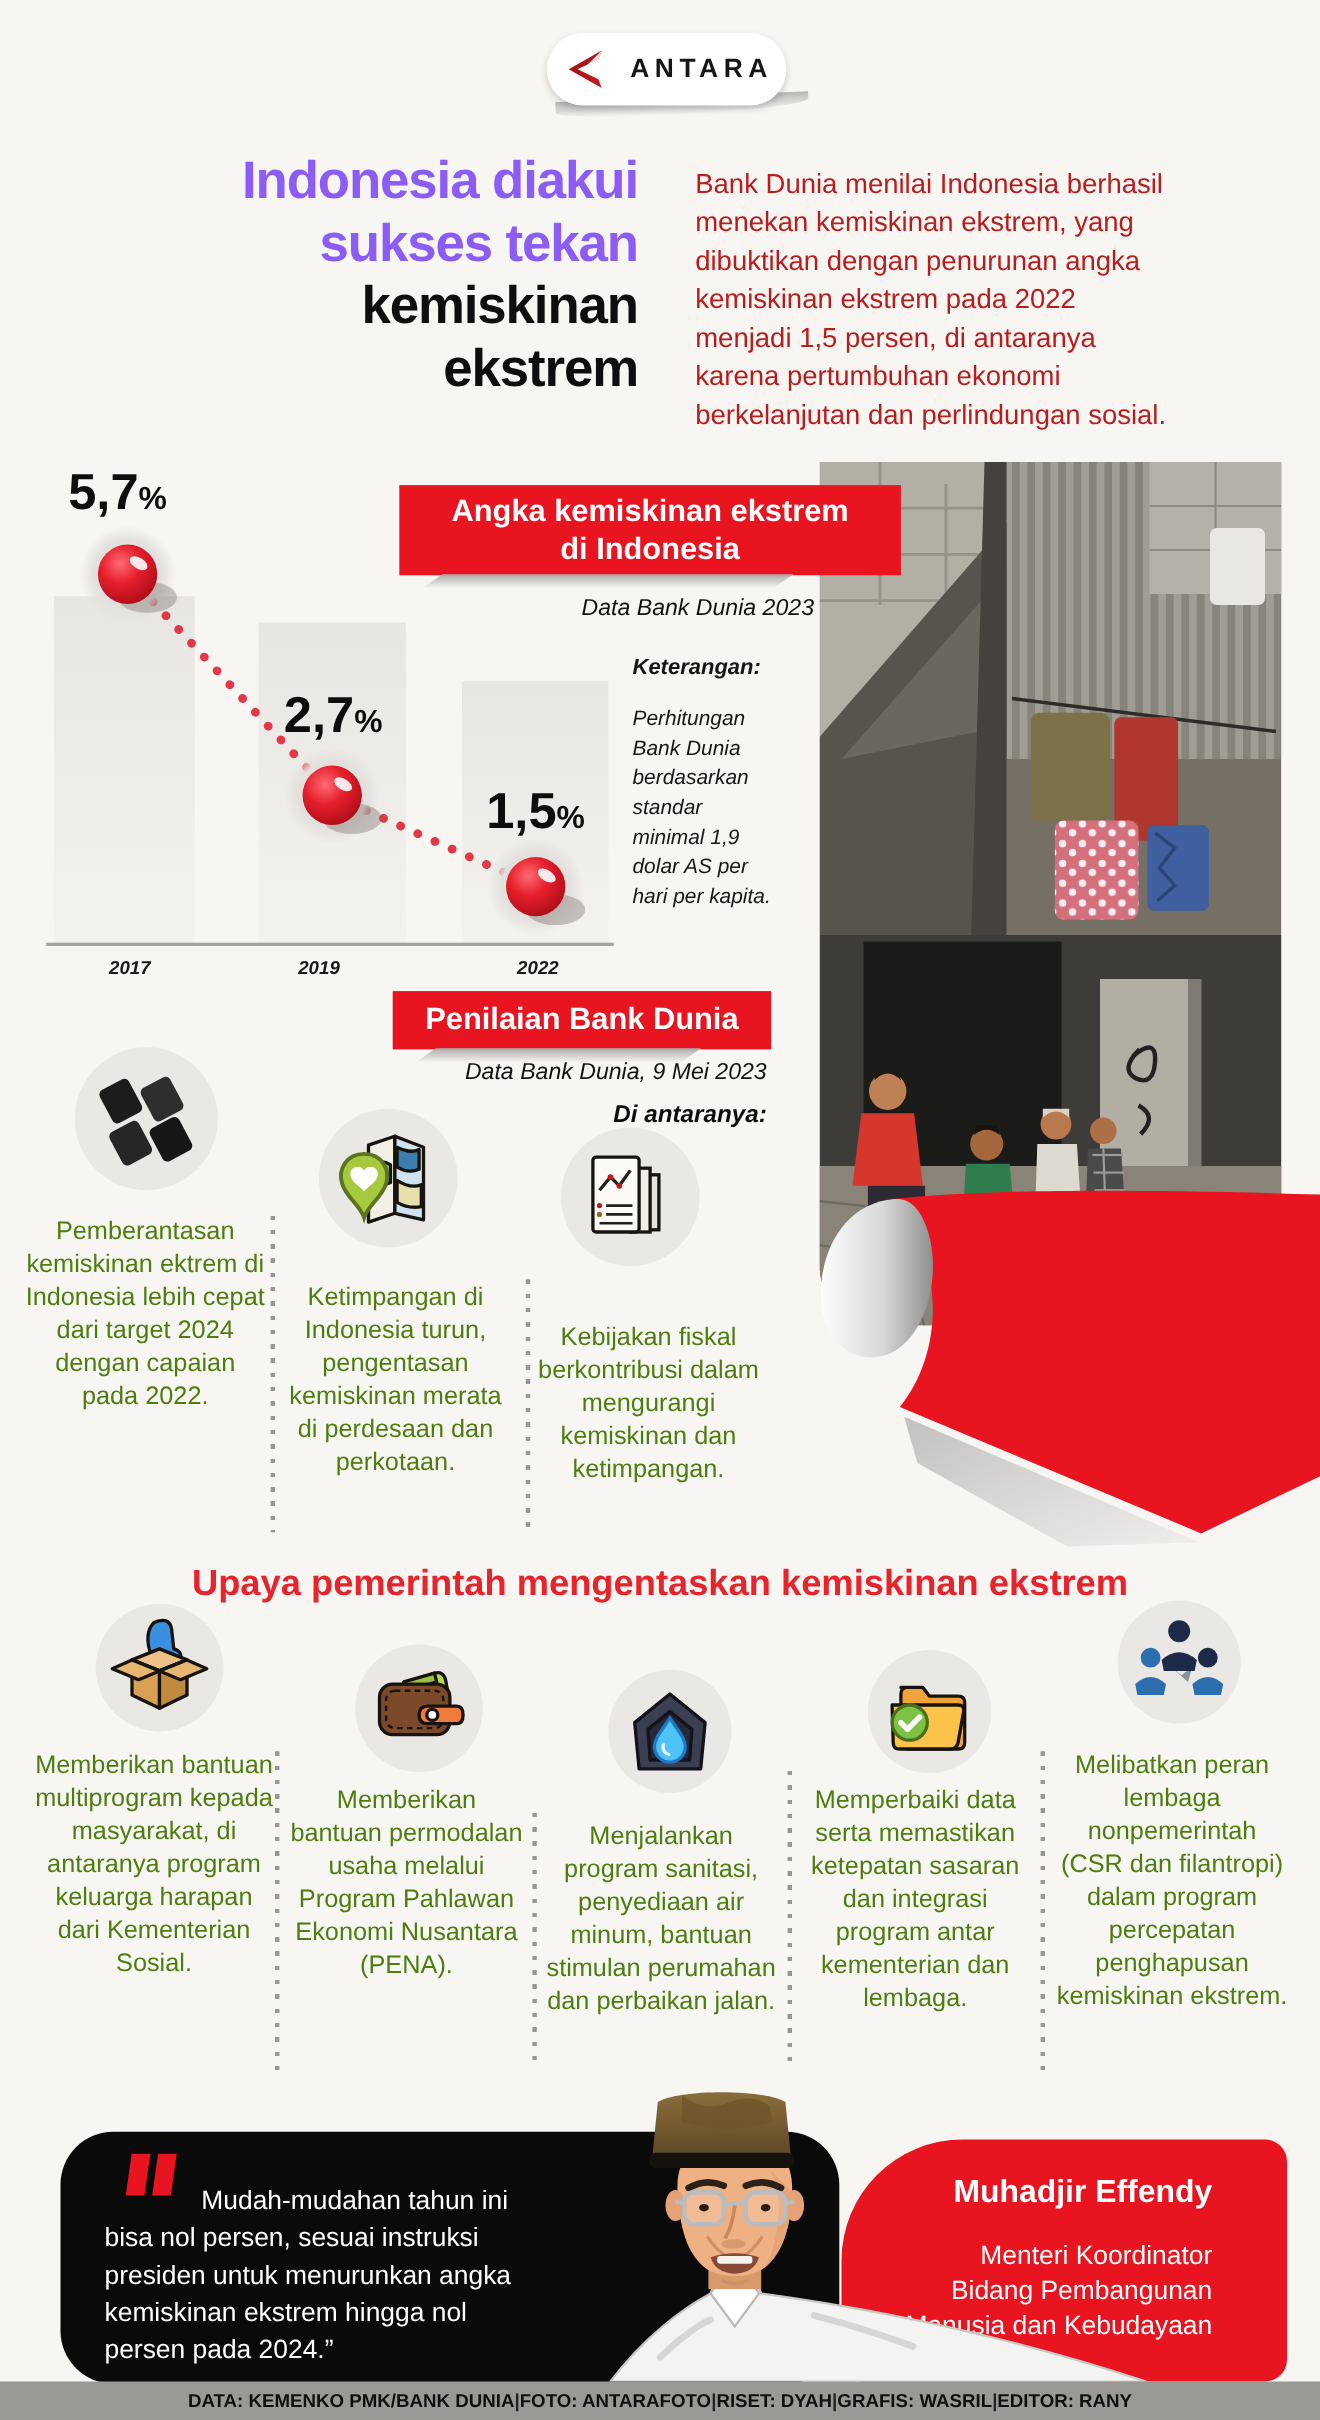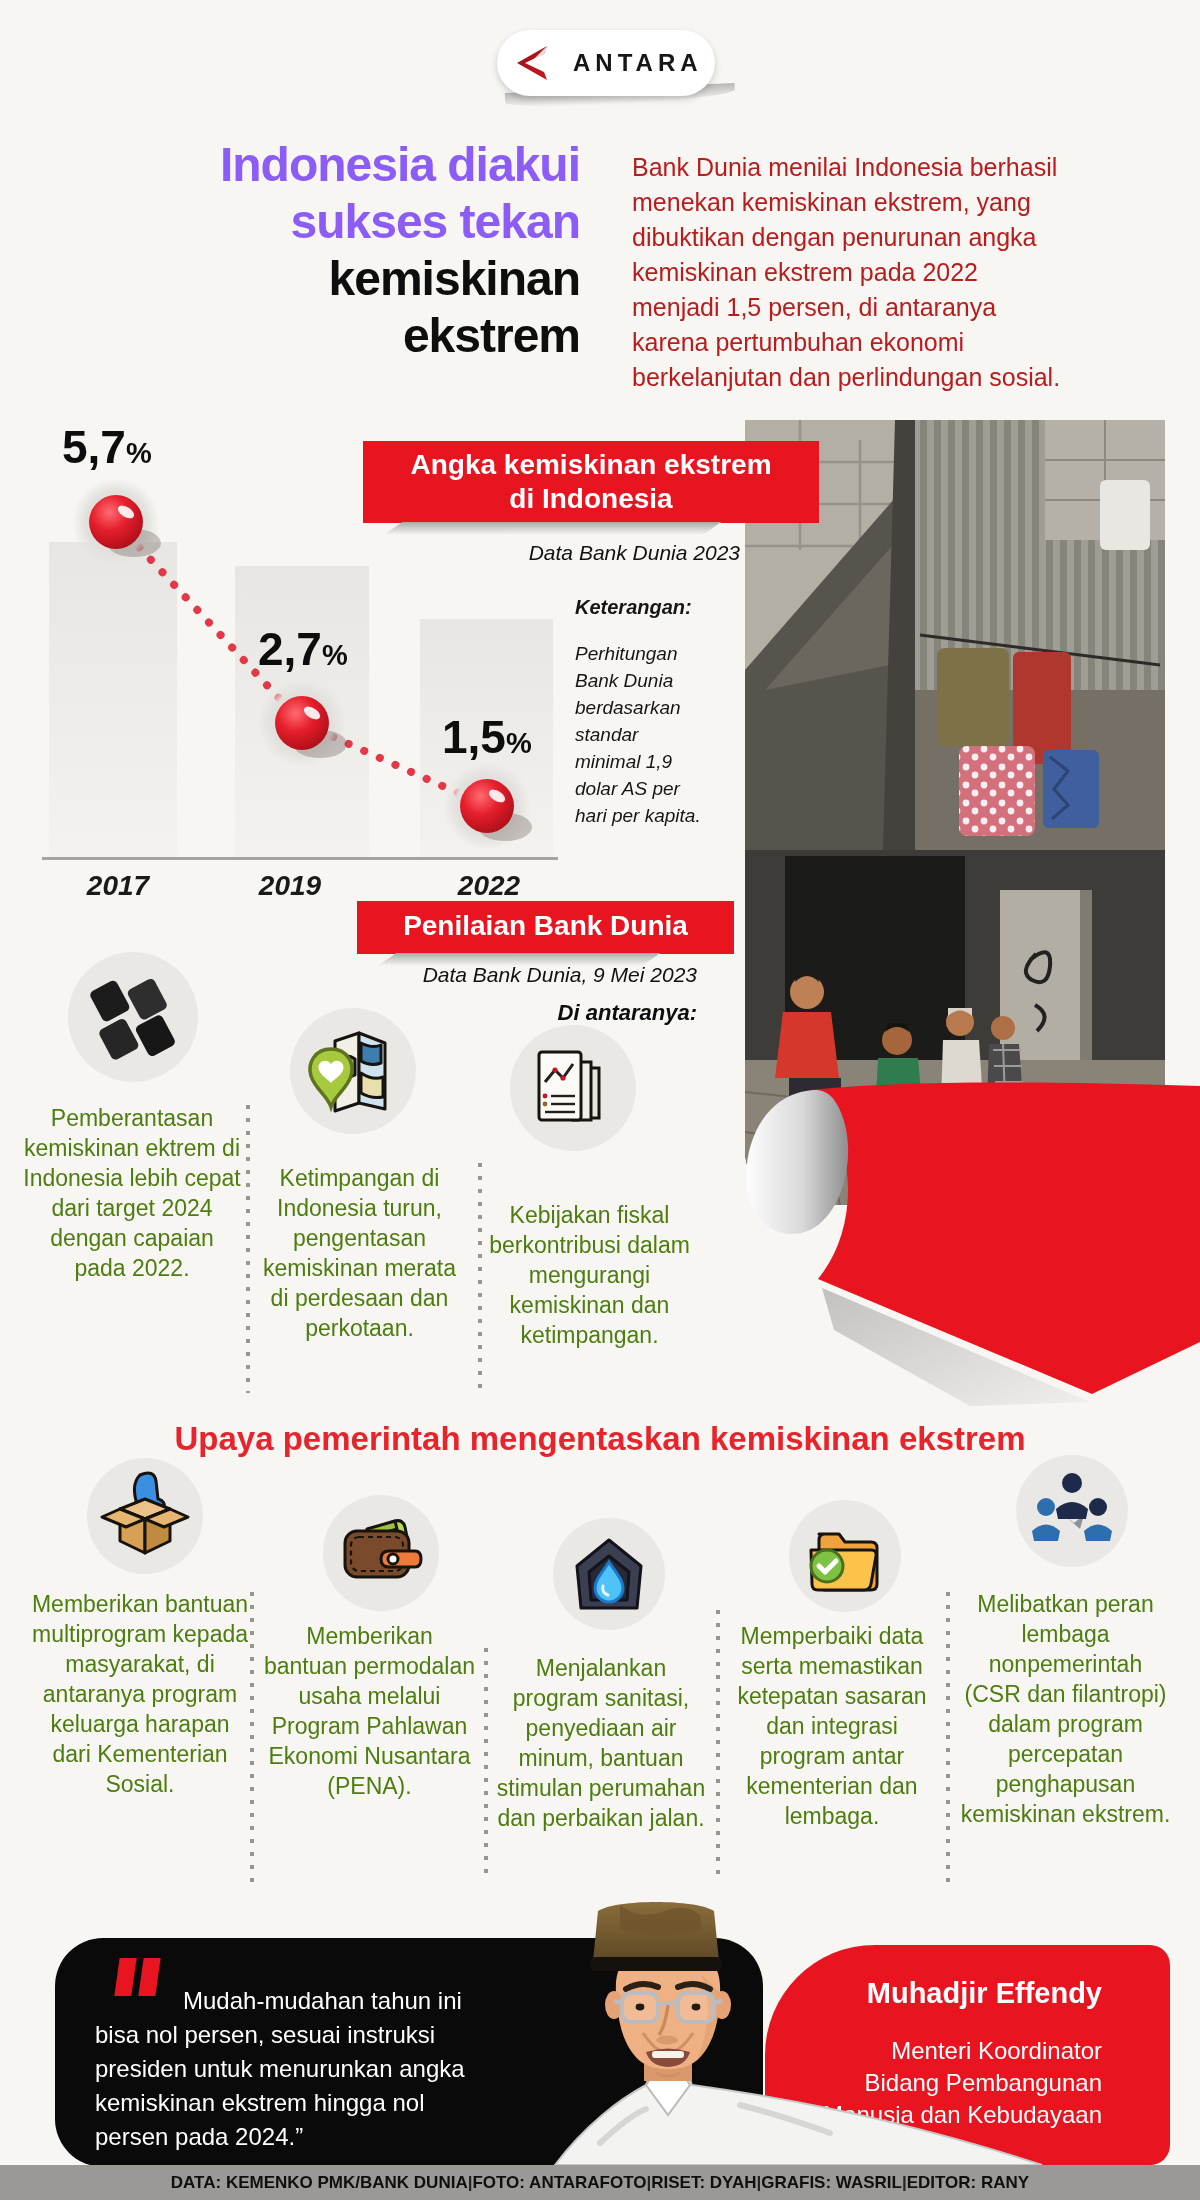--- a/index.html
+++ b/index.html
@@ -18,28 +18,28 @@
   
   .title{left:40px;top:136px;width:540px;text-align:right;font-weight:bold;font-size:48px;line-height:57px;letter-spacing:-1px;}
   .title .t-red{color:#8b5cf6;}
   .title .t-black{color:#0e0e0e;}
   .intro{left:632px;top:150px;width:548px;font-size:25px;line-height:35px;color:#b91c1c;}
 
   
   .pct{font-weight:bold;color:#0d0d0d;}
   .pct .num{font-size:46px;}
   .pct .sym{font-size:29px;}
-  .year{width:140px;text-align:center;font-weight:bold;font-style:italic;font-size:28px;color:#1a1a1a;}
+  .year{width:140px;text-align:center;font-weight:bold;font-style:italic;font-size:17px;color:#1a1a1a;}
 
   
   .redbox{background:#e8141f;color:#fff;font-weight:bold;text-align:center;z-index:2;}
   .redbox:after{content:"";position:absolute;left:30px;bottom:-12px;width:70%;height:13px;z-index:-1;
                 background:linear-gradient(to bottom,#aeacaa,rgba(200,200,198,0));transform:skewX(-55deg);}
   .redbox1{left:363px;top:441px;width:456px;height:82px;font-size:28px;line-height:34px;padding:7px 38px 0 38px;}
-  .redbox2{left:357px;top:901px;width:377px;height:53px;font-size:28px;line-height:50px;}
+  .redbox2{left:357px;top:901px;width:344px;height:53px;font-size:28px;line-height:50px;}
   .src{font-style:italic;font-size:21px;text-align:right;color:#111;}
   .lead{font-style:italic;font-weight:bold;font-size:22px;text-align:right;color:#0d0d0d;}
   .ket-label{left:575px;top:596px;width:140px;font-weight:bold;font-style:italic;font-size:20px;}
   .ket-body{left:575px;top:640px;width:128px;font-style:italic;font-size:19px;line-height:27px;}
 
   .photo{left:745px;top:420px;width:420px;height:785px;border-radius:0 0 10px 55px;overflow:hidden;z-index:1;}
 
   .col-text{font-size:23px;line-height:30px;text-align:center;color:#4d7c0f;}
   .dotsep{width:4px;background:repeating-linear-gradient(to bottom,#989693 0 4px,rgba(0,0,0,0) 4px 13px);}
   .icon-circle{border-radius:50%;background:#eae8e5;display:flex;align-items:center;justify-content:center;}

